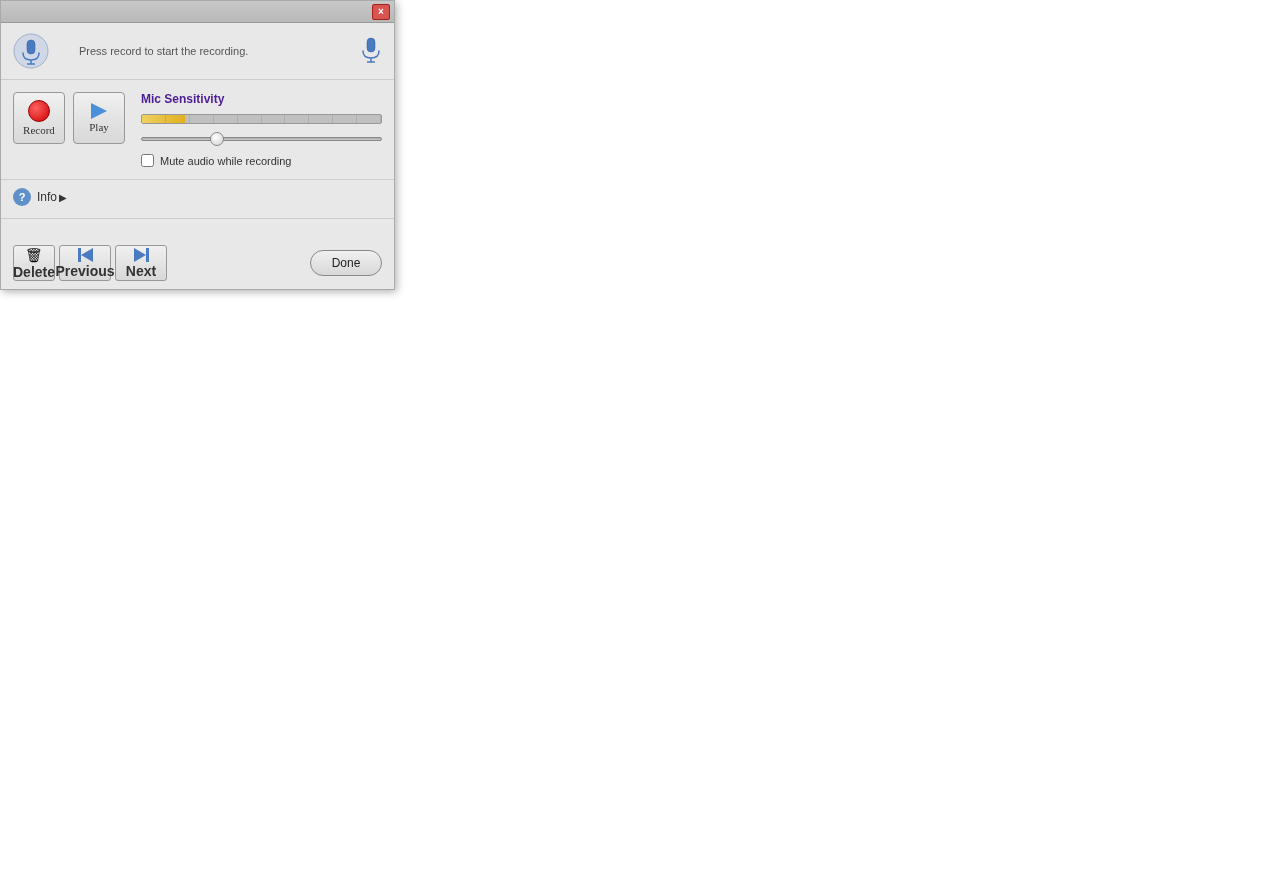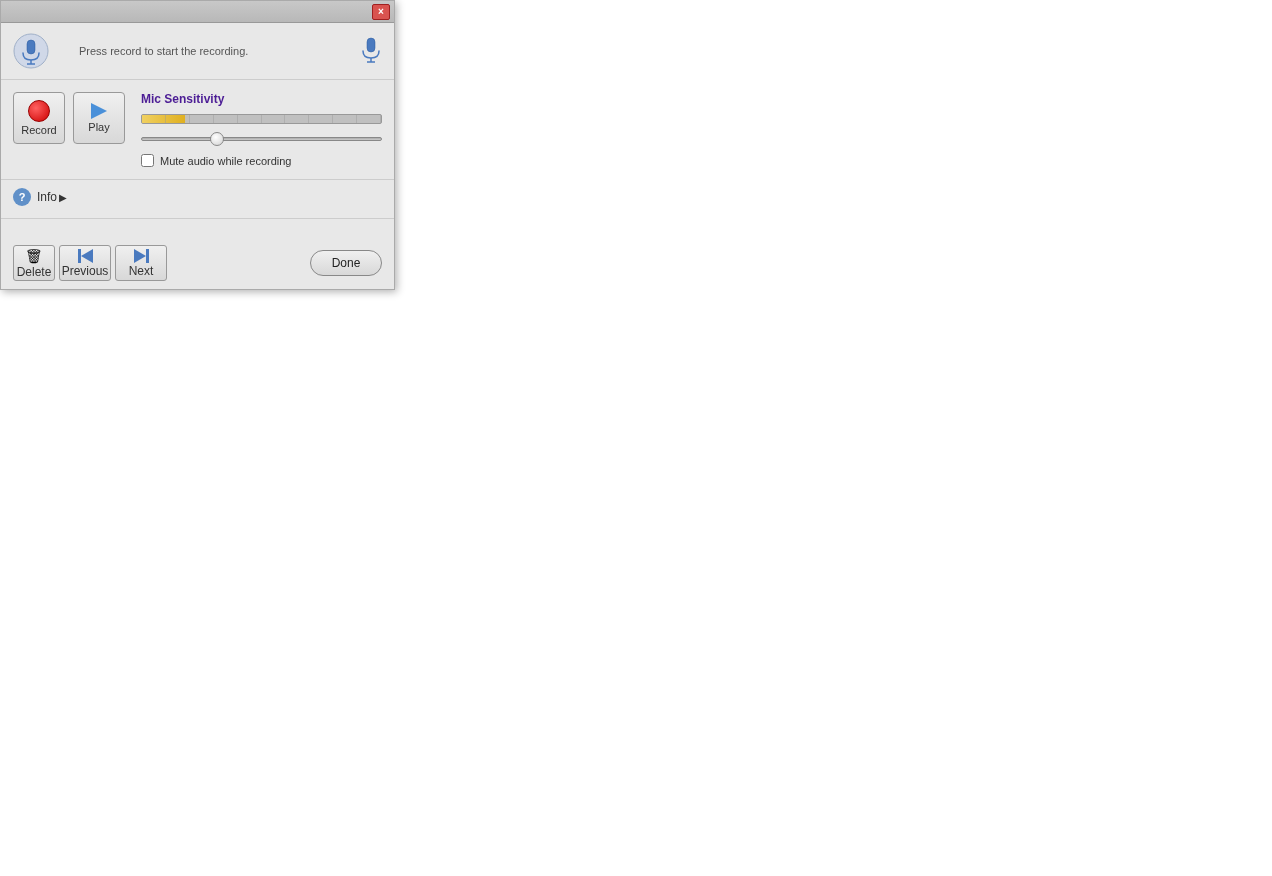--- a/index.html
+++ b/index.html
@@ -88,20 +88,21 @@
       display: flex;
       gap: 16px;
       border-bottom: 1px solid #ccc;
     }
 
     .controls-left {
       display: flex;
       flex-direction: column;
       align-items: center;
       gap: 8px;
+      font-family: Liberation Serif, serif;
     }
 
     .buttons-row {
       display: flex;
       gap: 8px;
     }
 
     .ctrl-btn {
       width: 52px;
       height: 52px;
@@ -300,22 +301,23 @@
       align-items: center;
       justify-content: center;
       gap: 1px;
     }
 
     .trash-icon {
       font-size: 14px;
     }
 
     .nav-label {
-      font-size: 12px;
+      font-size: 14px;
       color: #333;
+      font-weight: bold;
     }
 
     .prev-arrow {
       display: flex;
       align-items: center;
     }
 
     .prev-triangle {
       width: 0;
       height: 0;

